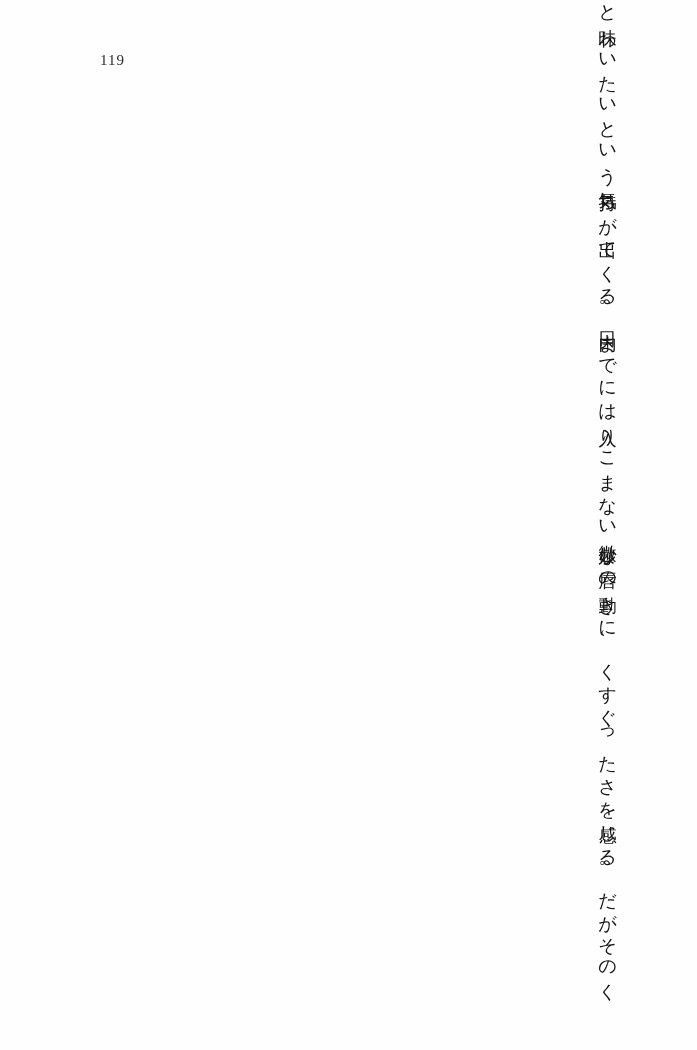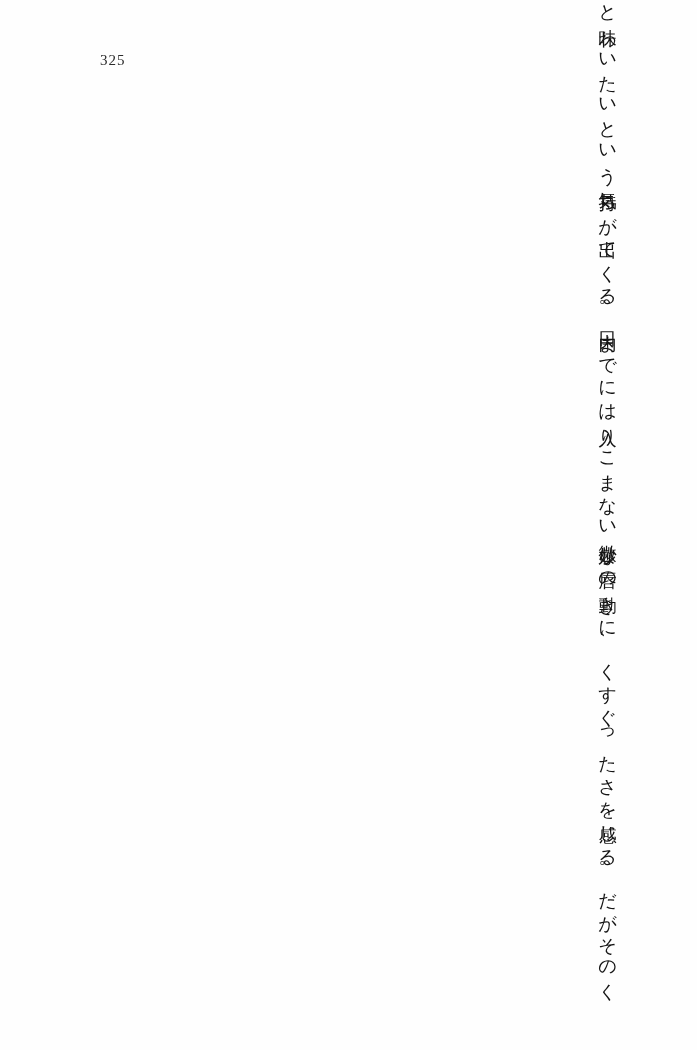--- a/index.html
+++ b/index.html
@@ -55,20 +55,20 @@
     font-family: "DejaVu Serif", "Liberation Serif", serif;
     font-weight: 400;
     height: 100%;
   }
 </style>
 </head>
 <body>
 
 <div class="page">
 
-  <div class="page-number">325</div>
+  <div class="page-number">119</div>
 
   <div class="text-block">
       <div class="line">口内までには入りこまない微妙な唇の動きに、くすぐったさを感じる。だがそのく</div>
       <div class="line">すぐったさがつづくにつれ、もっと味わいたいという気持ちが出てくる。</div>
     </div>
 
 </div>
 
 </body></html>

